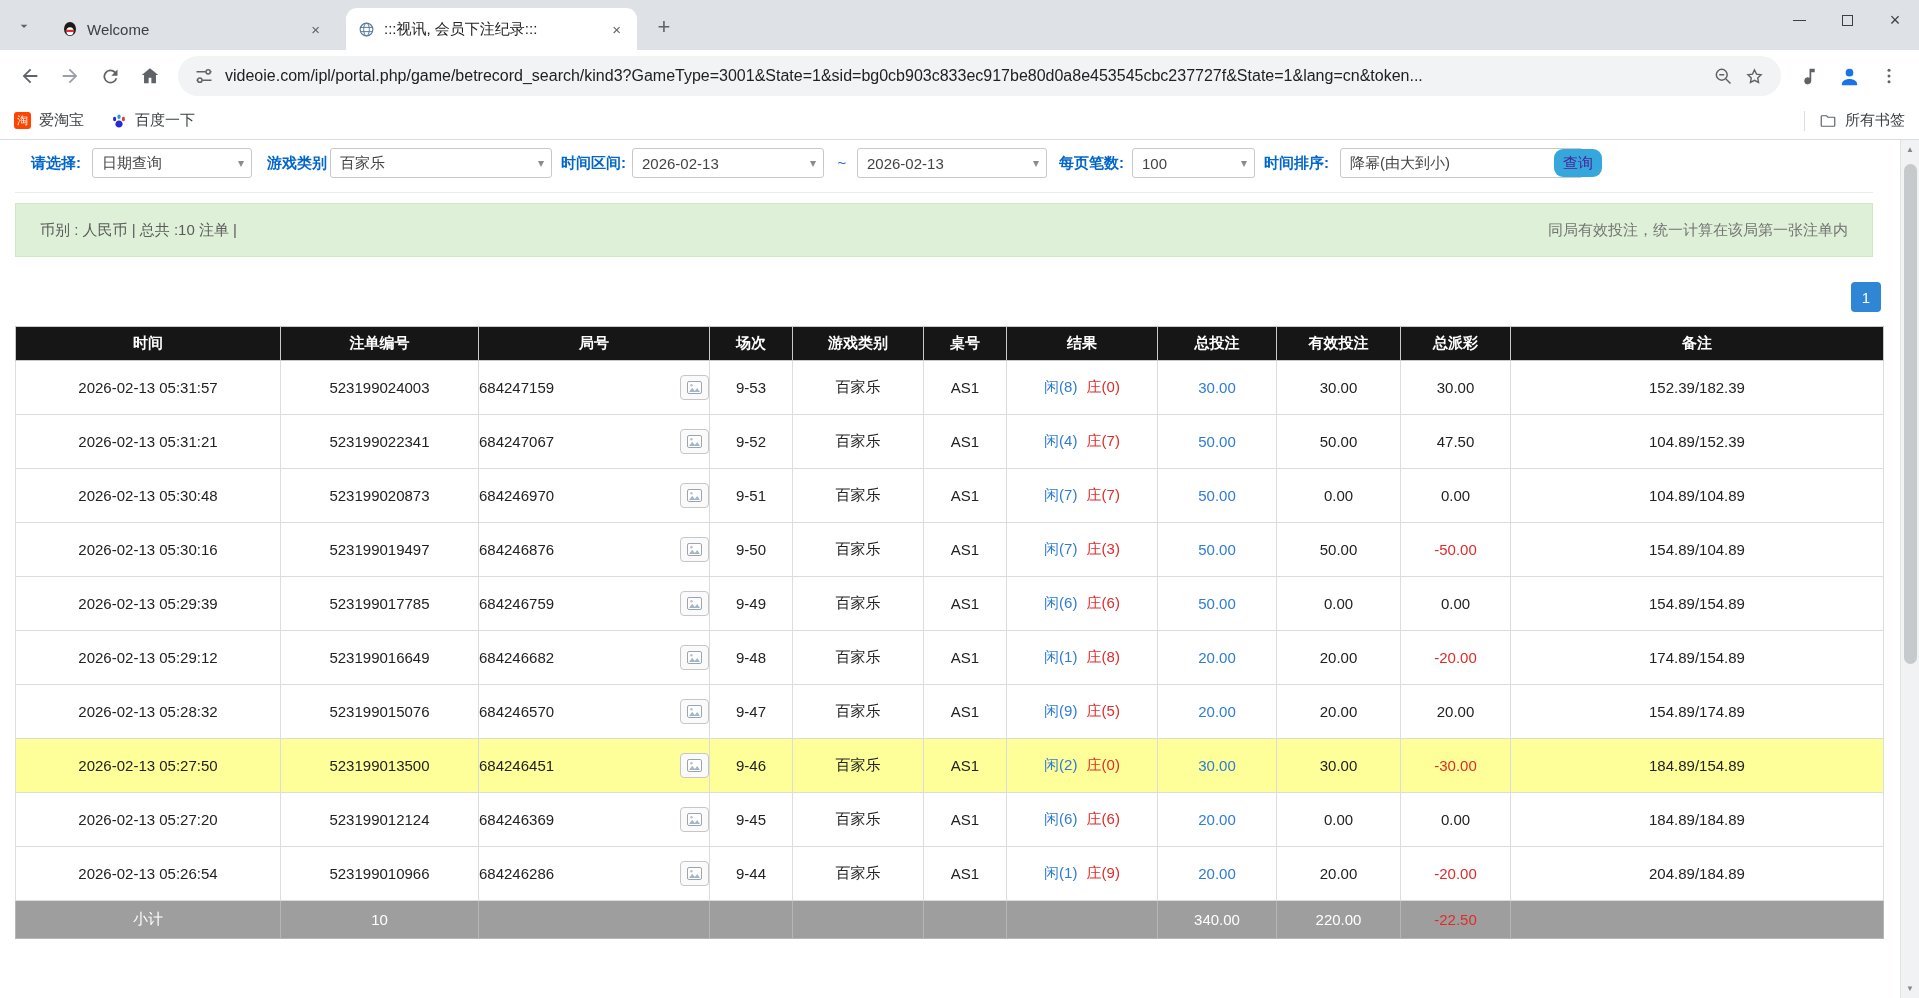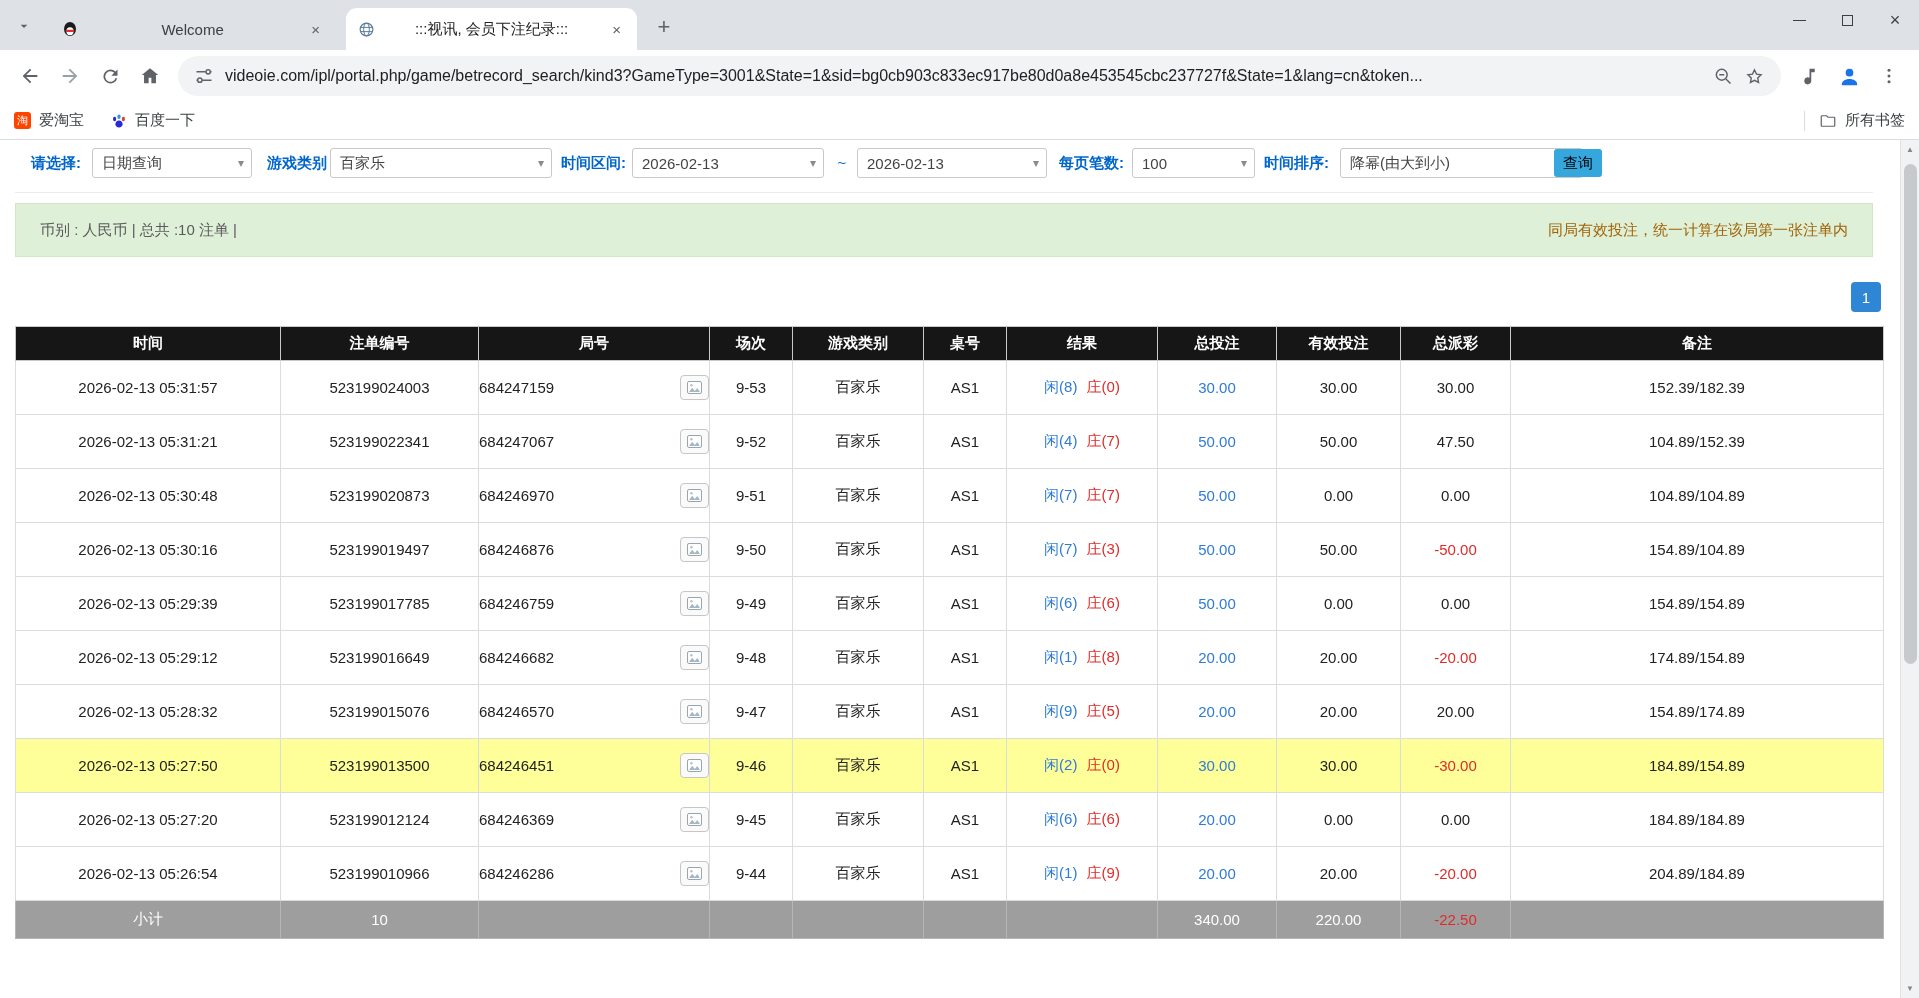--- a/index.html
+++ b/index.html
@@ -8,21 +8,21 @@
   .screen { position:relative; width:1919px; height:998px; background:#fff; overflow:hidden; }
 
   
   .tabstrip { position:absolute; top:0; left:0; width:100%; height:50px; background:#dee1e6; }
   .tab-search { position:absolute; left:10px; top:12px; width:28px; height:28px; border-radius:50%;
     display:flex; align-items:center; justify-content:center; cursor:pointer; }
   .tab { position:absolute; top:8px; height:42px; display:flex; align-items:center; gap:9px;
     padding:0 12px; font-size:15px; color:#3c4043; cursor:pointer; }
   .tab.inactive { left:49px; width:287px; }
   .tab.active  { left:346px; width:291px; background:#fff; border-radius:11px 11px 0 0; color:#202124; }
-  .tab-title { flex:1; white-space:nowrap; overflow:hidden; text-overflow:ellipsis;text-align:center; }
+  .tab-title { flex:1; white-space:nowrap; overflow:hidden; text-overflow:ellipsis; }
   .tab-close { font-size:15px; color:#5f6368; padding:2px 4px; border-radius:50%; cursor:pointer; }
   .favicon { width:17px; height:17px; flex:0 0 auto; display:flex; align-items:center; justify-content:center; }
   .newtab { position:absolute; left:650px; top:13px; width:28px; height:28px; display:flex; align-items:center;
     justify-content:center; font-size:22px; color:#5f6368; cursor:pointer; border-radius:50%; }
   .win-controls { position:absolute; right:0; top:0; height:40px; display:flex; }
   .win-btn { width:48px; height:40px; display:flex; align-items:center; justify-content:center; cursor:pointer; color:#3c4043; }
   .min-glyph { display:inline-block; width:13px; border-top:1.6px solid #3c4043; }
   .max-glyph { display:inline-block; width:11px; height:11px; border:1.6px solid #3c4043; }
   .close-glyph { font-size:18px; line-height:1; }
 
@@ -46,30 +46,30 @@
   .vdiv { width:1px; height:20px; background:#dadce0; }
 
   
   .filterbar { position:absolute; top:146px; left:0; width:1919px; height:34px; }
   .f-label { position:absolute; top:0; line-height:34px; font-size:15px; font-weight:bold; color:#0066cc; white-space:nowrap; }
   .f-control { position:absolute; top:2px; height:30px; background:#fff; border:1px solid #c9c9c9; border-radius:3px;
     display:flex; align-items:center; justify-content:space-between; padding:0 7px 0 9px; font-size:15px; color:#444;
     cursor:pointer; white-space:nowrap; }
   .f-arrow { color:#8a8a8a; font-size:12px; margin-left:8px; }
   .f-tilde { position:absolute; top:0; line-height:34px; font-size:15px; color:#0066cc; text-align:center; }
-  .f-search { position:absolute; top:3px; left:1554px; width:48px; height:28px; background:#35a7dd; color:#000000;
-    border:none; border-radius:3px; font-size:15px; cursor:pointer; }
+  .f-search { position:absolute; top:3px; left:1554px; width:48px; height:28px; background:#35a7dd; color:#4c1d95;
+    border:none; border-radius:9px; font-size:15px; cursor:pointer; }
   .panel-line { position:absolute; top:192px; left:15px; width:1858px; border-top:1px solid #ebebeb; }
 
   
   .greenbar { position:absolute; top:203px; left:15px; width:1858px; height:54px; background:#dff0d8;
     border:1px solid #d2e6c4; display:flex; align-items:center; justify-content:space-between;
     padding:0 24px; font-size:15px; }
   .g-left { color:#5b5b5b; }
-  .g-right { color:#a16207; }
+  .g-right { color:#737373; }
 
   
   .page-btn { position:absolute; top:282px; left:1851px; width:30px; height:30px; background:#2f86d5; color:#fff;
     border:none; border-radius:4px; font-size:15px; cursor:pointer; }
 
   
   .bet-table { position:absolute; top:326px; left:15px; width:1868px; border-collapse:collapse; table-layout:fixed; }
   .bet-table th { background:#161616; color:#fff; font-weight:bold; font-size:15px; height:34px;
     border:1px solid #c9c9c9; text-align:center; }
   .bet-table tbody td { background:#fff; color:#222; font-size:15px; height:54px; border:1px solid #dcdcdc;

